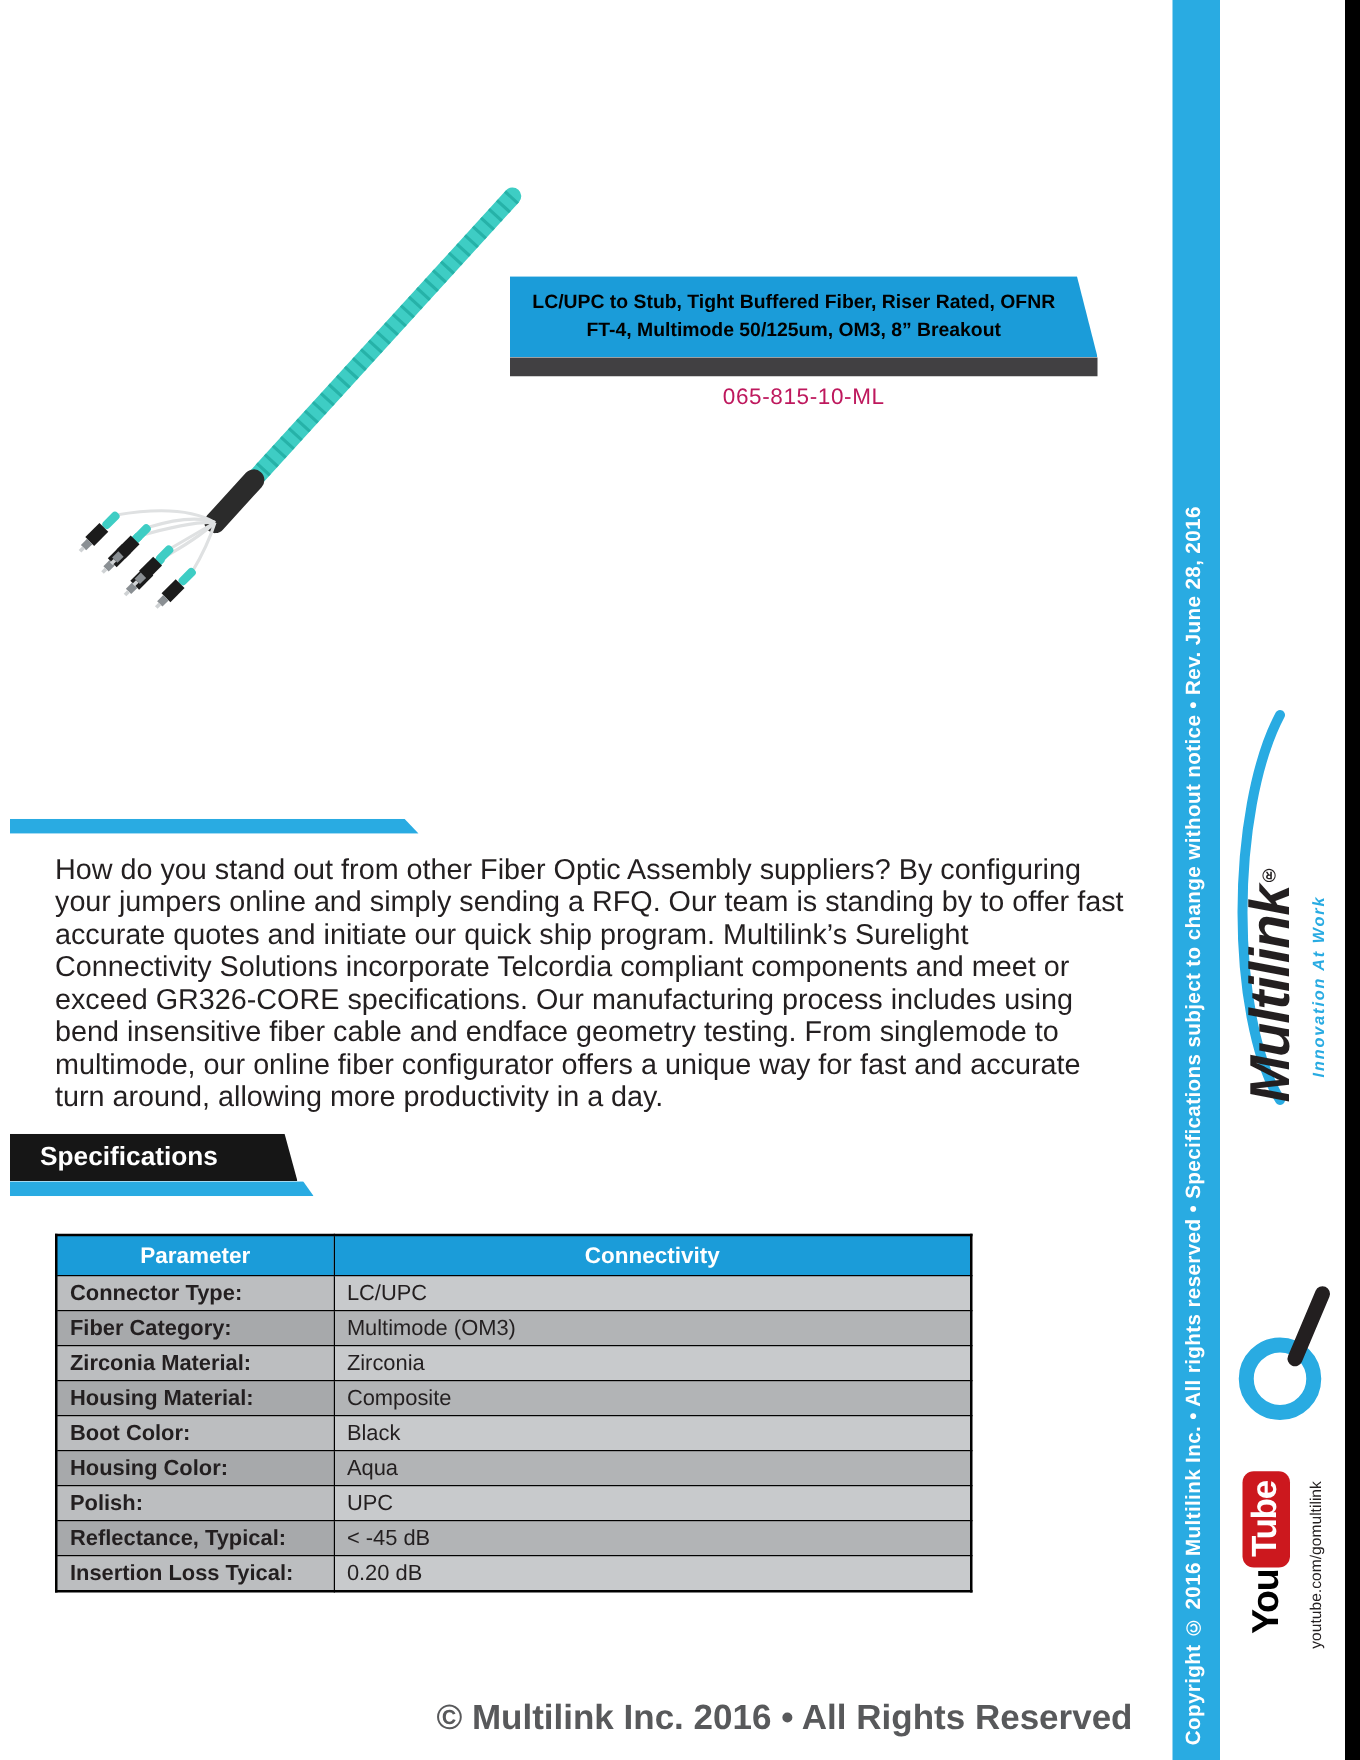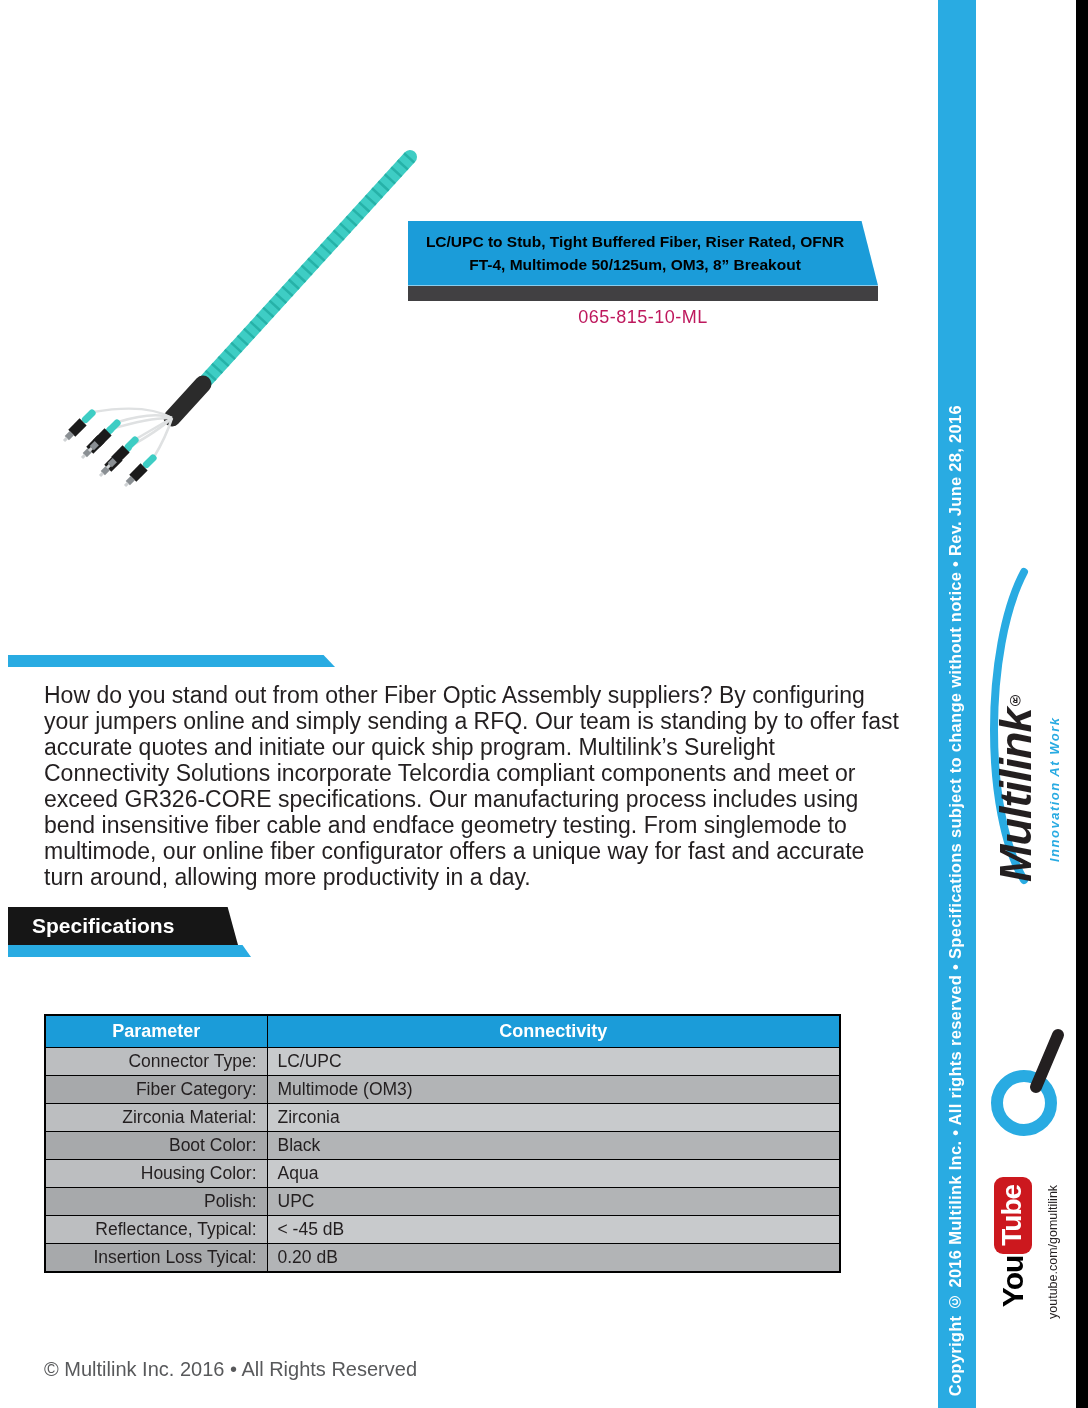--- a/index.html
+++ b/index.html
@@ -32,33 +32,33 @@
   .banner-spec{left:8px;top:907px;width:230px;}
   .accent{position:absolute;height:12px;background:#29ABE2;clip-path:polygon(0 0,96.5% 0,100% 100%,0 100%);}
   .accent-pd{left:8px;top:655px;width:327px;}
   .accent-spec{left:8px;top:945px;width:243px;}
 
   
   .body-text{position:absolute;left:44px;top:682px;width:858px;margin:0;
     font-size:23px;line-height:26px;color:#231F20;}
 
   
-  .spec-table{position:absolute;left:44px;top:1014px;width:797px;border-collapse:collapse;
+  .spec-table{position:absolute;left:44px;top:987px;width:734px;border-collapse:collapse;
     border:2px solid #000;table-layout:fixed;}
   .spec-table th{background:#1B9CD9;color:#fff;font-size:18px;font-weight:bold;
     border:1px solid #000;padding:5px 6px;}
   .spec-table td{border:1px solid #000;font-size:17.5px;padding:3px 10px;vertical-align:top;}
   .spec-table col.c1{width:222px;}
   .spec-table tbody tr:nth-child(odd){background:#C8CACC;}
   .spec-table tbody tr:nth-child(even){background:#B2B4B6;}
-  td.spec-param{font-weight:normal;text-align:right;background:rgba(0,0,0,0.06);}
-
-  
-  .footer{position:absolute;left:44px;top:1358px;width:862px;text-align:left;
-    font-size:20px;color:#58595B;}
+  td.spec-param{font-weight:bold;text-align:left;background:rgba(0,0,0,0.06);}
+
+  
+  .footer{position:absolute;left:44px;top:1358px;width:862px;text-align:right;
+    font-size:28px;color:#58595B;font-weight:bold;}
 
   
   .vtext{writing-mode:vertical-rl;transform:rotate(180deg);white-space:nowrap;}
   .copyright-strip{position:absolute;left:938px;top:0;width:38px;height:1408px;background:#29ABE2;}
   .copyright-text{position:absolute;bottom:12px;left:8px;color:#fff;font-weight:bold;
     font-size:16.5px;letter-spacing:.3px;}
 
   .brand{position:absolute;left:990px;top:572px;height:310px;font-size:45px;font-weight:bold;
     font-style:italic;color:#231F20;letter-spacing:-1px;}
   .brand .reg{font-size:15px;font-weight:bold;}
@@ -167,20 +167,24 @@
         </tr>
         <tr>
           <td class="spec-param">Fiber Category:</td>
           <td class="spec-val">Multimode (OM3)</td>
         </tr>
         <tr>
           <td class="spec-param">Zirconia Material:</td>
           <td class="spec-val">Zirconia</td>
         </tr>
         <tr>
+          <td class="spec-param">Housing Material:</td>
+          <td class="spec-val">Composite</td>
+        </tr>
+        <tr>
           <td class="spec-param">Boot Color:</td>
           <td class="spec-val">Black</td>
         </tr>
         <tr>
           <td class="spec-param">Housing Color:</td>
           <td class="spec-val">Aqua</td>
         </tr>
         <tr>
           <td class="spec-param">Polish:</td>
           <td class="spec-val">UPC</td>

